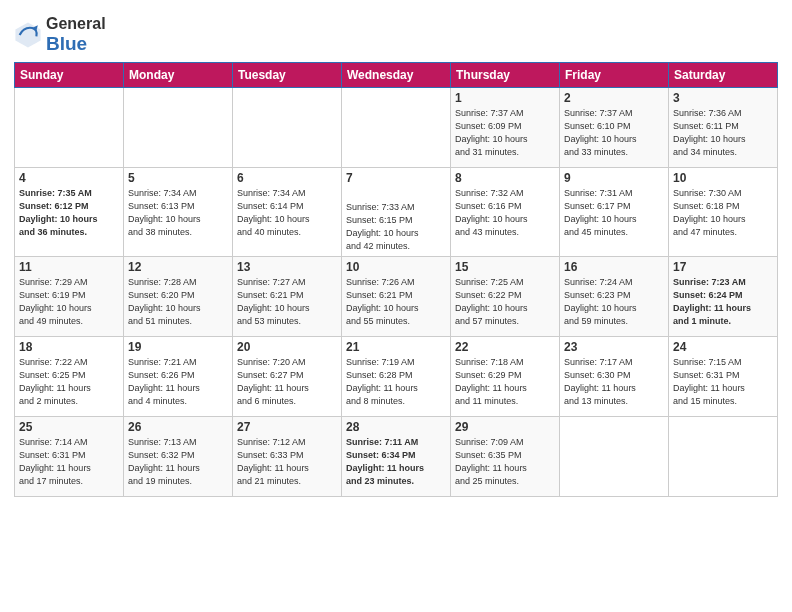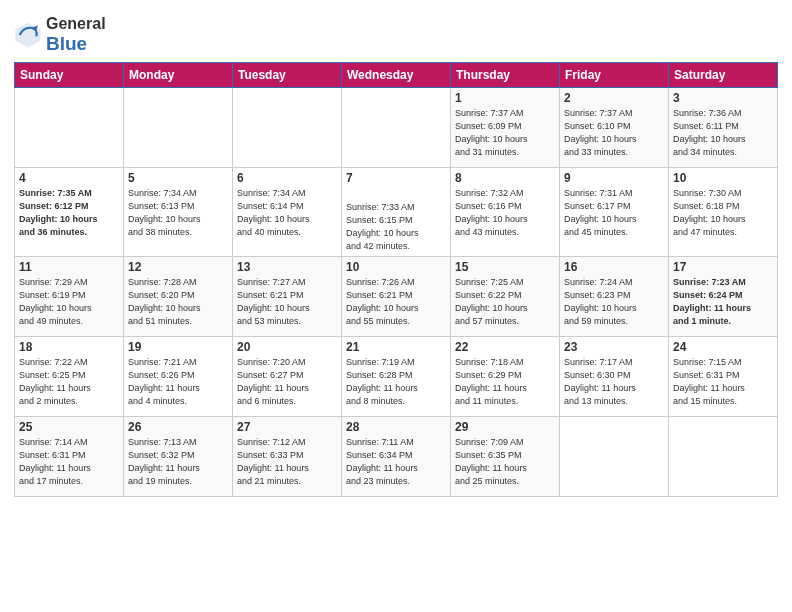--- a/index.html
+++ b/index.html
@@ -316,21 +316,21 @@
           </td>
           <td>
             <span class="day-num">27</span>
             <div class="day-info" style="white-space: pre-line;">Sunrise: 7:12 AM
 Sunset: 6:33 PM
 Daylight: 11 hours
 and 21 minutes.</div>
           </td>
           <td>
             <span class="day-num">28</span>
-            <div class="day-info" style="white-space: pre-line;">Sunrise: 7:11 AM
+            <div class="day-info" style="white-space: pre-line; font-weight: bold;">Sunrise: 7:11 AM
 Sunset: 6:34 PM
 Daylight: 11 hours
 and 23 minutes.</div>
           </td>
           <td>
             <span class="day-num">29</span>
             <div class="day-info" style="white-space: pre-line;">Sunrise: 7:09 AM
 Sunset: 6:35 PM
 Daylight: 11 hours
 and 25 minutes.</div>

